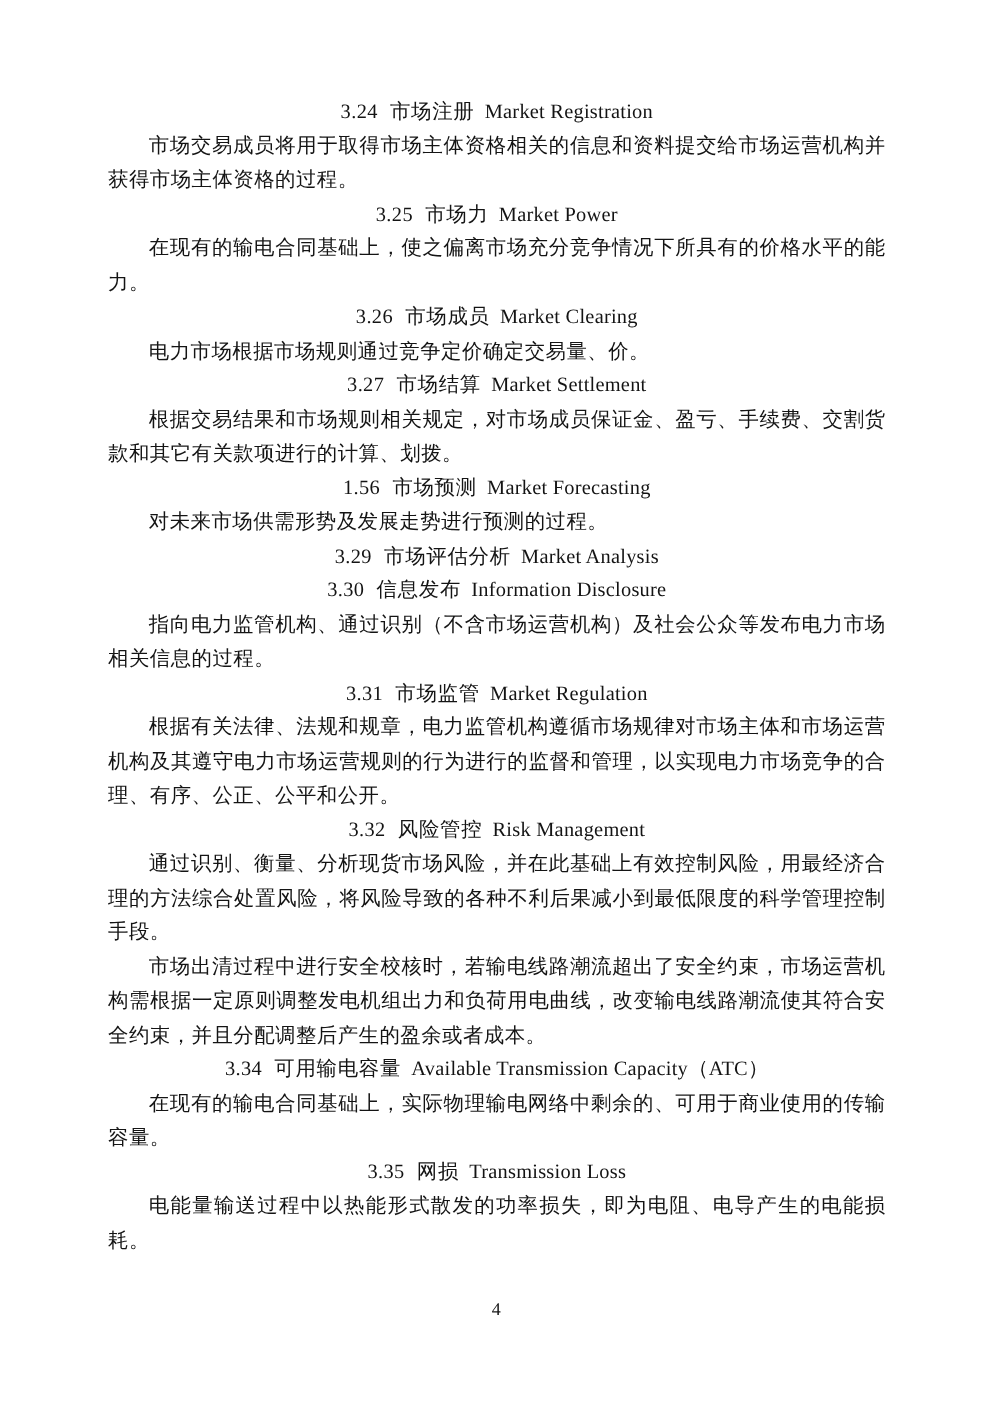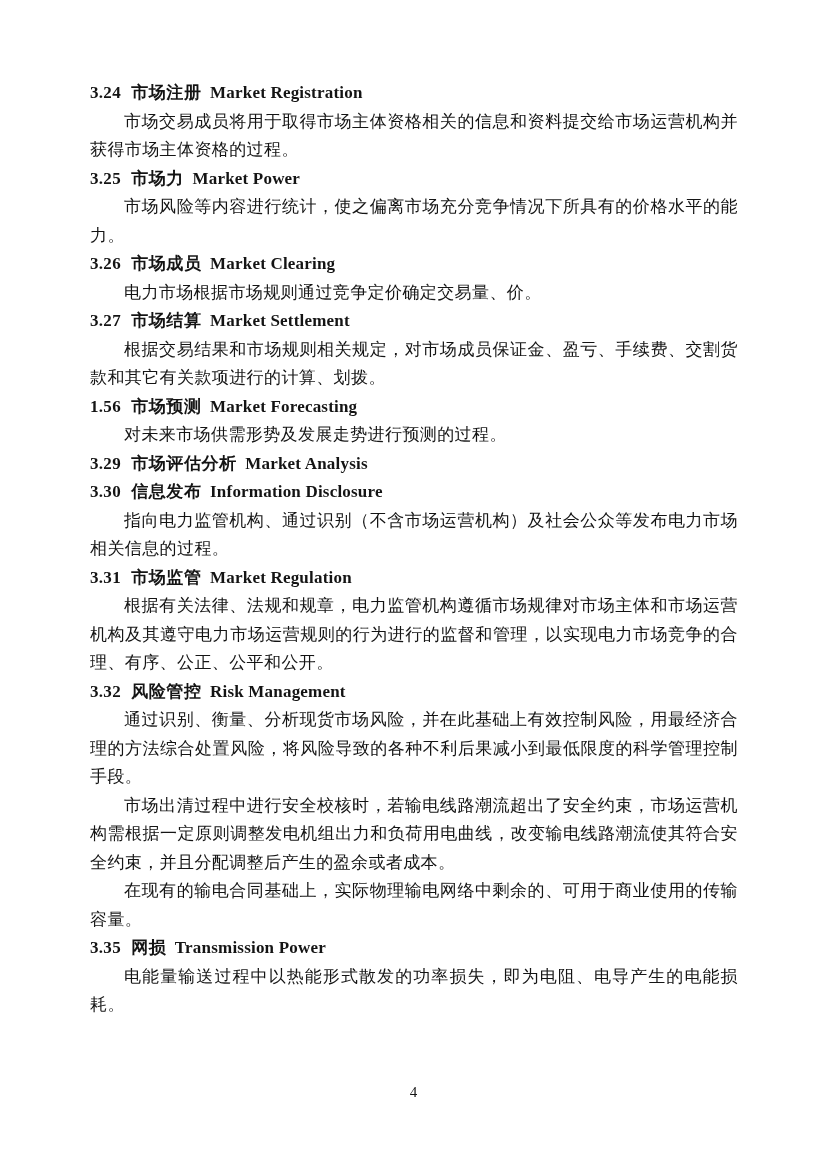--- a/index.html
+++ b/index.html
@@ -26,23 +26,22 @@
     width: 648px;
   }
   .term-heading,
   .term-definition {
     margin: 0;
     font-size: 17px;
     font-weight: normal;
     line-height: 28.5px;
   }
   .term-heading {
-    text-align: left;
+    text-align: center;
     white-space: nowrap;
-    font-weight: bold;
   }
   .term-id {
     margin-right: 0.6em;
     letter-spacing: 0.3px;
   }
   .term-zh {
     margin-right: 0.5em;
     letter-spacing: 0.6px;
   }
   .term-en {
@@ -72,21 +71,21 @@
     <h3 class="term-heading">
       <span class="term-id">3.24</span><span class="term-zh">市场注册</span><span class="term-en">Market Registration</span>
     </h3>
     <p class="term-definition">市场交易成员将用于取得市场主体资格相关的信息和资料提交给市场运营机构并获得市场主体资格的过程。</p>
   </section>
 
   <section class="term">
     <h3 class="term-heading">
       <span class="term-id">3.25</span><span class="term-zh">市场力</span><span class="term-en">Market Power</span>
     </h3>
-    <p class="term-definition">市场风险等内容进行统计，使之偏离市场充分竞争情况下所具有的价格水平的能力。</p>
+    <p class="term-definition">在现有的输电合同基础上，使之偏离市场充分竞争情况下所具有的价格水平的能力。</p>
   </section>
 
   <section class="term">
     <h3 class="term-heading">
       <span class="term-id">3.26</span><span class="term-zh">市场成员</span><span class="term-en">Market Clearing</span>
     </h3>
     <p class="term-definition">电力市场根据市场规则通过竞争定价确定交易量、价。</p>
   </section>
 
   <section class="term">
@@ -128,26 +127,29 @@
       <span class="term-id">3.32</span><span class="term-zh">风险管控</span><span class="term-en">Risk Management</span>
     </h3>
     <p class="term-definition">通过识别、衡量、分析现货市场风险，并在此基础上有效控制风险，用最经济合理的方法综合处置风险，将风险导致的各种不利后果减小到最低限度的科学管理控制手段。</p>
   </section>
 
   <section class="term">
     <p class="term-definition">市场出清过程中进行安全校核时，若输电线路潮流超出了安全约束，市场运营机构需根据一定原则调整发电机组出力和负荷用电曲线，改变输电线路潮流使其符合安全约束，并且分配调整后产生的盈余或者成本。</p>
   </section>
 
   <section class="term">
+    <h3 class="term-heading">
+      <span class="term-id">3.34</span><span class="term-zh">可用输电容量</span><span class="term-en">Available Transmission Capacity（ATC）</span>
+    </h3>
     <p class="term-definition">在现有的输电合同基础上，实际物理输电网络中剩余的、可用于商业使用的传输容量。</p>
   </section>
 
   <section class="term">
     <h3 class="term-heading">
-      <span class="term-id">3.35</span><span class="term-zh">网损</span><span class="term-en">Transmission Power</span>
+      <span class="term-id">3.35</span><span class="term-zh">网损</span><span class="term-en">Transmission Loss</span>
     </h3>
     <p class="term-definition">电能量输送过程中以热能形式散发的功率损失，即为电阻、电导产生的电能损耗。</p>
   </section>
 </div>
   <div class="page-footer">
     <span>4</span>
   </div>
 </div>
 
 </body></html>

